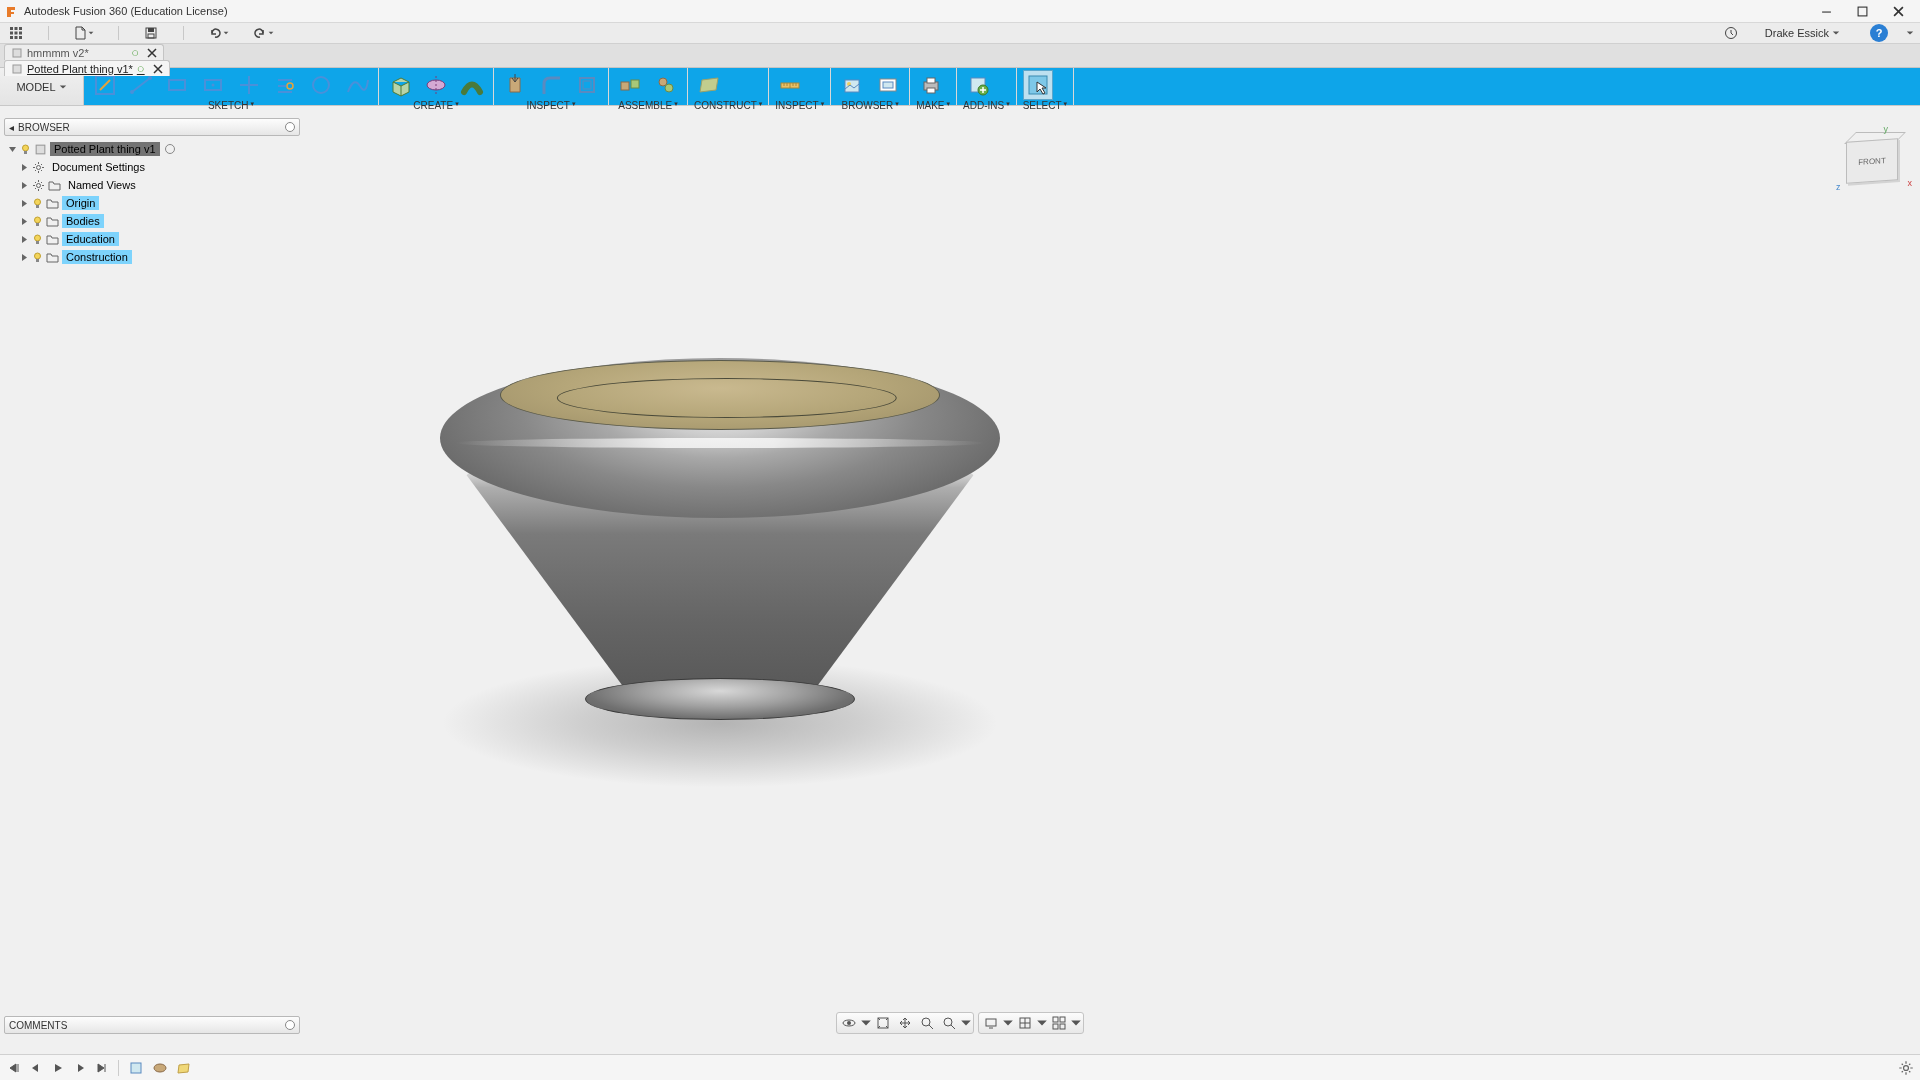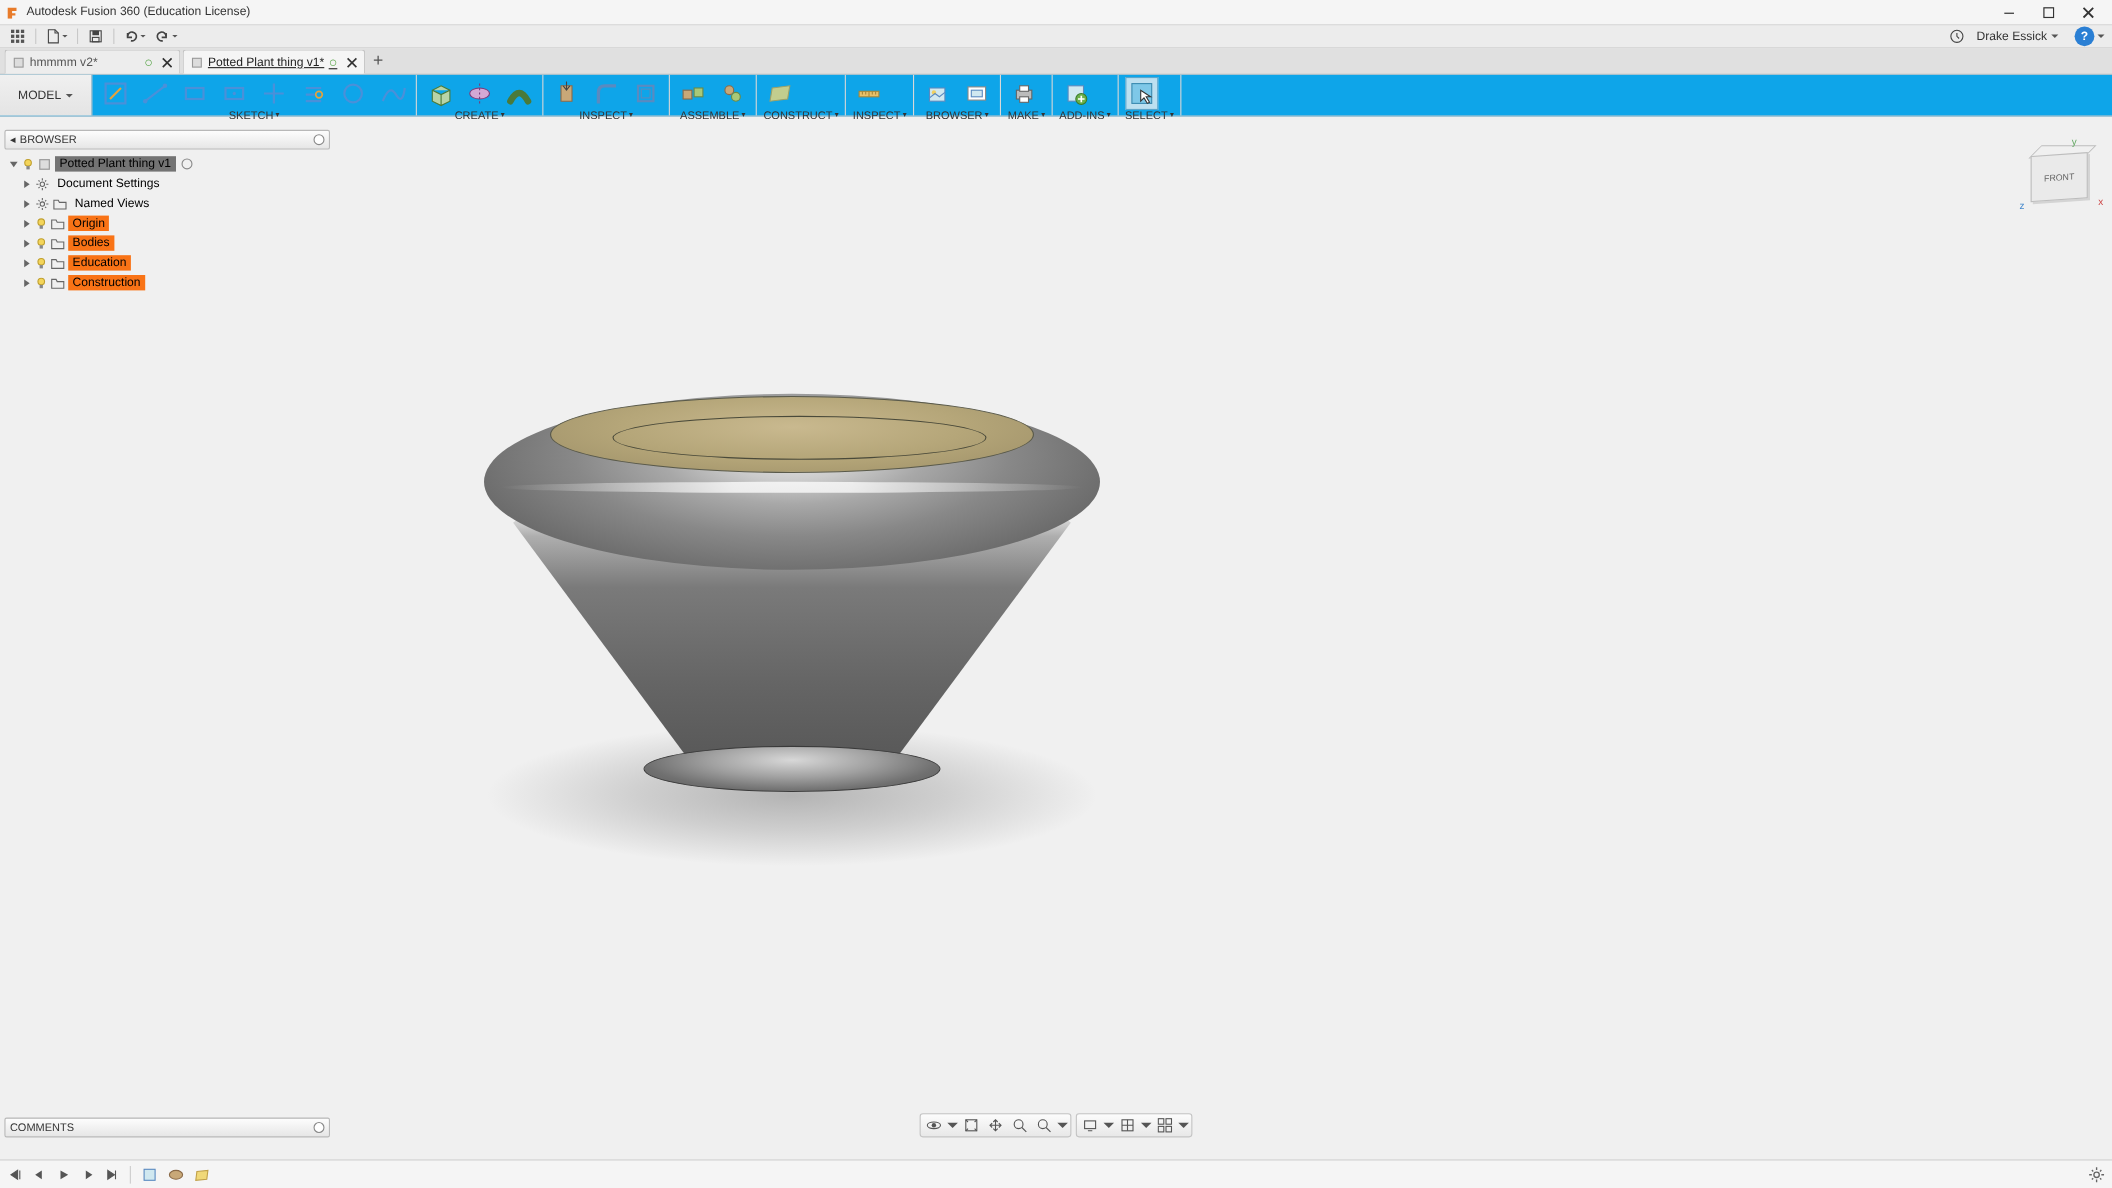--- a/index.html
+++ b/index.html
@@ -7,31 +7,31 @@
 
 
 .titlebar { height: 22px; background: #f5f5f5; display: flex; align-items: center; padding: 0 4px; font-size: 11px; color: #333; }
 .titlebar .logo { width: 14px; height: 14px; margin-right: 6px; display:flex; align-items:center; justify-content:center; }
 .titlebar .logo svg { width:12px; height:12px; }
 .titlebar .spacer { flex: 1; }
 .titlebar .winbtn { width: 36px; height: 22px; display: flex; align-items: center; justify-content: center; color:#333; }
 .titlebar .winbtn svg { width: 11px; height: 11px; }
 
 
-.qat { height: 22px; background: #ececec; border-top: 1px solid #d8d8d8; border-bottom: 1px solid #d0d0d0; display: flex; align-items: center; padding: 4px 6px; gap: 4px; }
+.qat { height: 22px; background: #ececec; border-top: 1px solid #d8d8d8; border-bottom: 1px solid #d0d0d0; display: flex; align-items: center; padding: 4px 6px; gap: 20px; }
 .qat .sep { width: 1px; height: 14px; background: #c8c8c8; margin: 0 2px; }
 .qat .qbtn { height: 18px; min-width: 20px; display: flex; align-items: center; justify-content: center; padding: 0 2px; position: relative; }
 .qat .qbtn svg { width: 14px; height: 14px; }
 .qat .qbtn .dd { width:6px; margin-left:1px; }
 .qat .spacer { flex:1; }
 .qat .user { font-size: 11px; color: #333; padding: 0 4px; display:flex; align-items:center; gap:3px; }
 .qat .help { width: 18px; height: 18px; border-radius: 50%; background: #2a7fd4; color: #fff; display:flex; align-items:center; justify-content:center; font-size:11px; font-weight:bold; margin-left:6px; }
 
 
-.doctabs { height: 24px; background: #e0e0e0; display: flex; align-items: flex-end; padding: 0 4px; gap: 0; border-bottom: 1px solid #c4c4c4; }
+.doctabs { height: 24px; background: #e0e0e0; display: flex; align-items: flex-start; padding: 0 4px; gap: 0; border-bottom: 1px solid #c4c4c4; flex-direction: column; }
 .doctab { height: 22px; border: 1px solid #c4c4c4; border-bottom: none; background: #ededed; display: flex; align-items: center; padding: 0 6px; gap: 4px; font-size: 11px; color: #555; border-radius: 3px 3px 0 0; margin-right: 2px; min-width: 160px; position:relative; }
 .doctab.active { background: #f5f5f5; color: #222; text-decoration: underline; }
 .doctab .ticon { width: 12px; height: 12px; }
 .doctab .dirty { color: #5aa64a; font-size: 13px; margin-left:auto; }
 .doctab .tclose { width: 10px; height: 10px; margin-left: 4px; }
 .newtab { width: 20px; height: 22px; display:flex; align-items:center; justify-content:center; color:#555; }
 
 
 .ribbon { height: 38px; background: #0ea5e9; border-bottom: 1px solid #c8c8c8; display: flex; align-items: stretch; }
 .workspace { width: 84px; background: linear-gradient(#f0f0f0,#e4e4e4); border-right: 1px solid #c8c8c8; display:flex; align-items:center; justify-content:center; font-size:11px; color:#333; gap:3px; }
@@ -52,21 +52,21 @@
 .browser-head .spacer { flex:1; }
 .browser-head .pin { width:10px; height:10px; border:1px solid #888; border-radius:50%; background:#fff; }
 .tree { padding: 4px 0 0 2px; font-size: 11px; }
 .trow { display:flex; align-items:center; height:18px; gap:3px; padding-left: 14px; }
 .trow.root { padding-left: 2px; }
 .trow .twist { width:9px; height:9px; display:flex; align-items:center; justify-content:center; color:#555; }
 .trow .bulb { width:11px; height:11px; }
 .trow .ticon { width:13px; height:13px; display:flex; align-items:center; justify-content:center; }
 .trow .tlabel { padding: 1px 4px; }
 .trow.root .tlabel { background: #737373; color:#000; }
-.trow.hl .tlabel { background: #f97316; }
+.trow.hl .tlabel { background: #7dd3fc; }
 .trow .rootdot { width:10px; height:10px; border:1px solid #888; border-radius:50%; margin-left:2px; }
 
 
 .viewcube { position:absolute; top: 8px; right: 12px; width: 70px; height: 70px; }
 .viewcube .cube { position:absolute; top:14px; left:8px; width:52px; height:42px; background:#eaeaea; border:1px solid #bcbcbc; display:flex; align-items:center; justify-content:center; font-size:8px; color:#666; transform: skewY(-4deg); box-shadow: 2px 2px 0 #d4d4d4; }
 .viewcube .cubetop { position:absolute; top:6px; left:12px; width:50px; height:12px; background:#f0f0f0; border:1px solid #bcbcbc; transform: skewX(-45deg); }
 .viewcube .ax { position:absolute; font-size:9px; }
 .viewcube .axx { color:#c44; right:-4px; bottom:8px; }
 .viewcube .axy { color:#6a6; right:20px; top:-2px; }
 .viewcube .axz { color:#48c; left:-2px; bottom:4px; }

